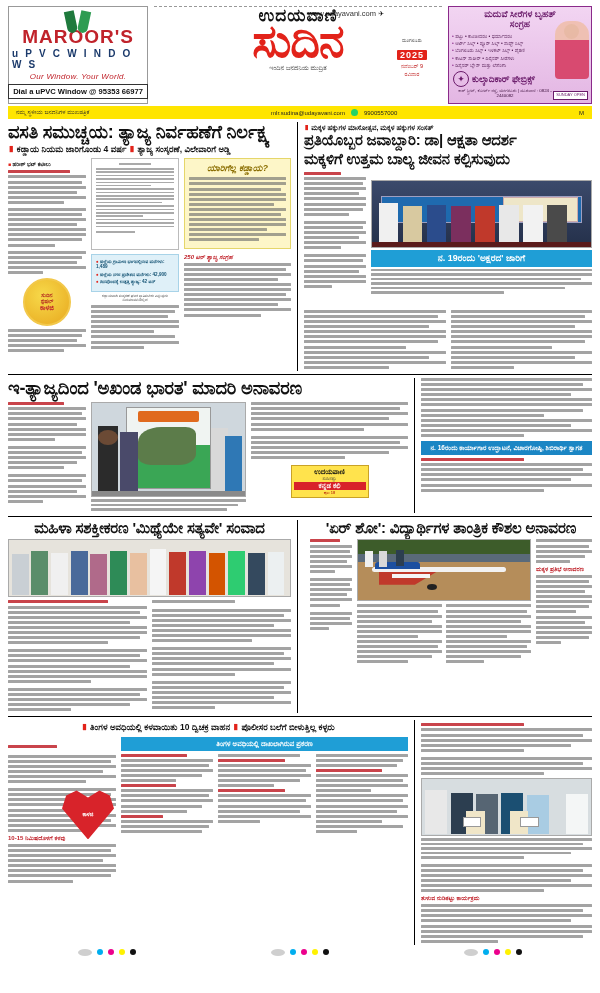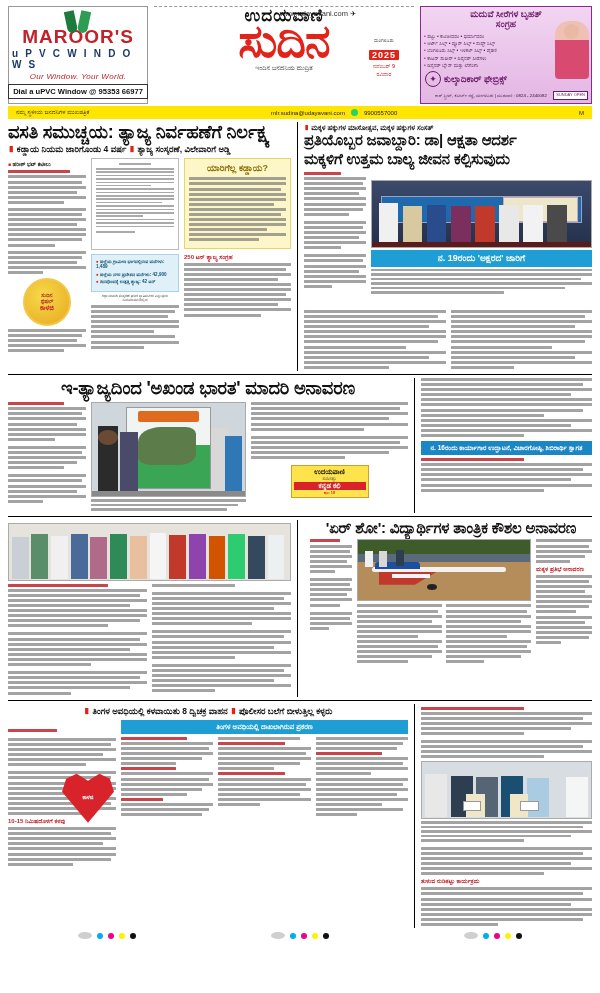--- a/index.html
+++ b/index.html
@@ -33,21 +33,21 @@
   .site-url .bird { color:#111; font-size:7px; }
   .logo-wrap { text-align:center; position:relative; top:-2px; }
   .logo-small { font-size: 17px; color:#111; font-weight:bold; letter-spacing:1px; line-height:1; font-family:"Liberation Sans", sans-serif;}
   .logo-big { font-size: 46px; color:#e2231a; font-weight:bold; line-height:.95; letter-spacing:-1px; margin-top:-4px;}
   .mast-sub { text-align:center; font-size:6.5px; color:#333; margin-top:-2px;}
   .date-box { position:absolute; right:4px; top:30px; width:52px; text-align:center; }
   .date-label{ font-size:5px; color:#333; }
   .date-num { background:#e2231a; color:#fff; font-weight:bold; font-size:9px; letter-spacing:1px; padding:0 3px; display:inline-block; border-radius:1px;}
   .date-line { font-size:5.5px; color:#b11; margin-top:1px; }
 
-  .ad-right { width:172px; border:1px solid #8a2a8a; background: linear-gradient(#f2d5f2, #e3b6e3); position:relative; padding:3px; }
+  .ad-right { width:144px; border:1px solid #8a2a8a; background: linear-gradient(#f2d5f2, #e3b6e3); position:relative; padding:3px; }
   .ad-r-title { text-align:center; color:#6a1b6a; font-weight:bold; font-size:9px; line-height:1.1;}
   .ad-r-list { margin-top:3px; font-size:5px; color:#4a124a; line-height:1.45; }
   .ad-r-list div::before { content:"• "; color:#8a2a8a; }
   .ad-r-brand { position:absolute; bottom:16px; left:4px; right:4px; display:flex; align-items:center; gap:3px; }
   .ad-r-logo { width:16px; height:16px; border:1px solid #6a1b6a; border-radius:50%; color:#6a1b6a; font-size:9px; display:flex; align-items:center; justify-content:center;}
   .ad-r-name { color:#6a1b6a; font-weight:bold; font-size:9px; }
   .ad-r-addr { position:absolute; bottom:4px; left:4px; right:34px; font-size:4.4px; color:#3a0d3a; line-height:1.3; text-align:center;}
   .ad-r-badge { position:absolute; right:3px; bottom:3px; background:#fff; border:1px solid #6a1b6a; font-size:4px; color:#6a1b6a; padding:1px 2px; text-align:center; line-height:1.2;}
   .ad-r-lady { position:absolute; right:2px; top:14px; width:34px; height:58px; background: linear-gradient(#f0c0b0 0 32%, #d8446a 32% 100%); border-radius: 14px 14px 4px 4px; opacity:.95;}
   .ad-r-lady::after{ content:""; position:absolute; left:9px; top:3px; width:15px; height:15px; background:#e8b9a2; border-radius:50%;}
@@ -288,21 +288,21 @@
                 <div class="tl w88"></div>
               <div class="tl w100"></div>
                 <div class="tl w100"></div>
                 <div class="tl w72"></div>
               <div class="tl w95"></div>
                 <div class="tl w100"></div>
                 <div class="tl w60"></div>
             </div>
           </div>
 
-          <div style="flex:1;">
+          <div style="flex:1;font-style:italic;">
             <div class="box-yellow">
               <div class="bt">ಯಾರಿಗೆಲ್ಲ ಕಡ್ಡಾಯ?</div>
               <div>
                 <div class="tl w100"></div>
                   <div class="tl w100"></div>
                   <div class="tl w95"></div>
                 <div class="tl w100"></div>
                   <div class="tl w100"></div>
                   <div class="tl w88"></div>
                 <div class="tl w100"></div>
@@ -429,21 +429,21 @@
               <div class="tl w45"></div>
           </div>
         </div>
       </div>
     </div>
 
     <div class="hr"></div>
 
     <div class="cols">
       <div style="flex:0 0 400px;">
-        <div class="headline" style="text-align:center;">ಇ-ತ್ಯಾಜ್ಯದಿಂದ 'ಅಖಂಡ ಭಾರತ' ಮಾದರಿ ಅನಾವರಣ</div>
+        <div class="headline" style="text-align:left;">ಇ-ತ್ಯಾಜ್ಯದಿಂದ 'ಅಖಂಡ ಭಾರತ' ಮಾದರಿ ಅನಾವರಣ</div>
 
         <div class="cols" style="margin-top:4px; gap:5px;">
           <div style="flex:0 0 78px;">
             <div class="tl red w72"></div>
             <div class="tl w100"></div>
               <div class="tl w95"></div>
               <div class="tl w100"></div>
             <div class="tl w88"></div>
               <div class="tl w100"></div>
               <div class="tl w100"></div>
@@ -533,20 +533,21 @@
           <div class="tl w100"></div>
           <div class="tl w72"></div>
       </div>
     </div>
 
     <div class="hr"></div>
 
     <div class="cols">
 
       <div style="flex:0 0 283px;">
+        <div class="headline sm" style="text-align:center;">ಮಹಿಳಾ ಸಶಕ್ತೀಕರಣ 'ಮಿಥ್ಯೆಯೇ ಸತ್ಯವೇ' ಸಂವಾದ</div>
         <div class="photo" style="height:58px; margin-top:3px;">
           <div class="scene">
             <div style="position:absolute; inset:0; background:#e6e3dc;"></div>
             <div style="position:absolute; left:1%; bottom:2%; width:6%; height:74%; background:#c9cfd4;"></div>
             <div style="position:absolute; left:8%; bottom:2%; width:6%; height:80%; background:#5a8d6a;"></div>
             <div style="position:absolute; left:15%; bottom:2%; width:6%; height:76%; background:#f0f0f0;"></div>
             <div style="position:absolute; left:22%; bottom:2%; width:6%; height:80%; background:#4a6a9a;"></div>
             <div style="position:absolute; left:29%; bottom:2%; width:6%; height:74%; background:#b06a8a;"></div>
             <div style="position:absolute; left:36%; bottom:2%; width:6%; height:80%; background:#2e8b57;"></div>
             <div style="position:absolute; left:43%; bottom:2%; width:6%; height:76%; background:#e8c0a0;"></div>
@@ -710,21 +711,21 @@
       </div>
     </div>
 
     <div class="hr"></div>
 
     <div class="cols">
 
       <div style="flex:0 0 400px;">
         <div class="kicker" style="text-align:center;">
           <span class="bar">▮</span>
-          <span>ತಿಂಗಳ ಅವಧಿಯಲ್ಲಿ ಕಳವಾಯಿತು 8 ದ್ವಿಚಕ್ರ ವಾಹನ</span>
+          <span>ತಿಂಗಳ ಅವಧಿಯಲ್ಲಿ ಕಳವಾಯಿತು 10 ದ್ವಿಚಕ್ರ ವಾಹನ</span>
           <span class="bar">▮</span>
           <span>ಪೊಲೀಸರ ಬಲೆಗೆ ಬೀಳುತ್ತಿಲ್ಲ ಕಳ್ಳರು</span>
         </div>
 
         <div class="cols" style="margin-top:4px; gap:5px;">
           <div style="flex:0 0 108px;">
             <div class="tl red w45" style="display:inline-block"></div>
             <div class="tl w100"></div><div class="tl w95"></div><div class="tl w100"></div>
             <div class="tl w88"></div><div class="tl w100"></div><div class="tl w72"></div>
             <div style="height:3px"></div>

